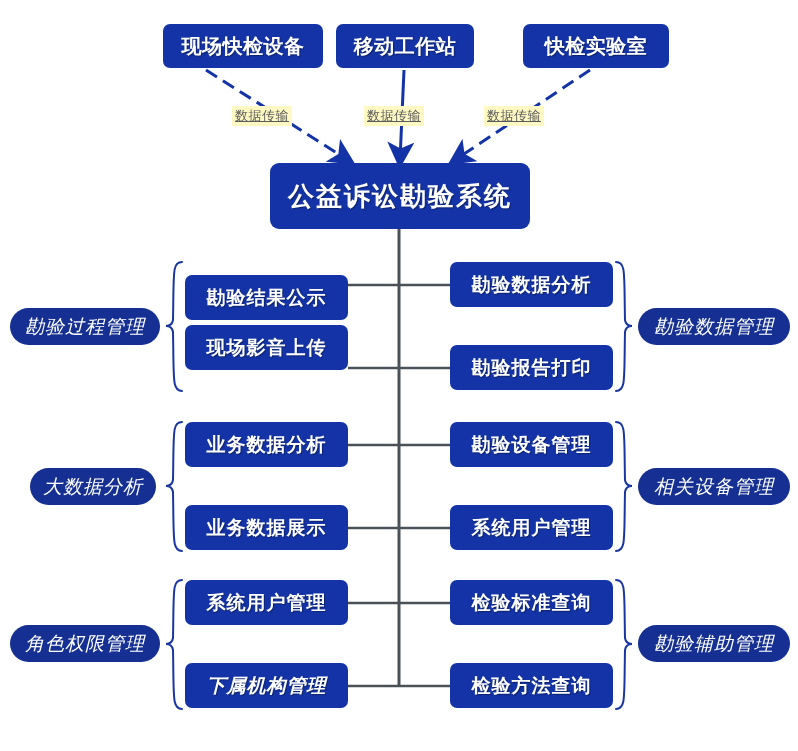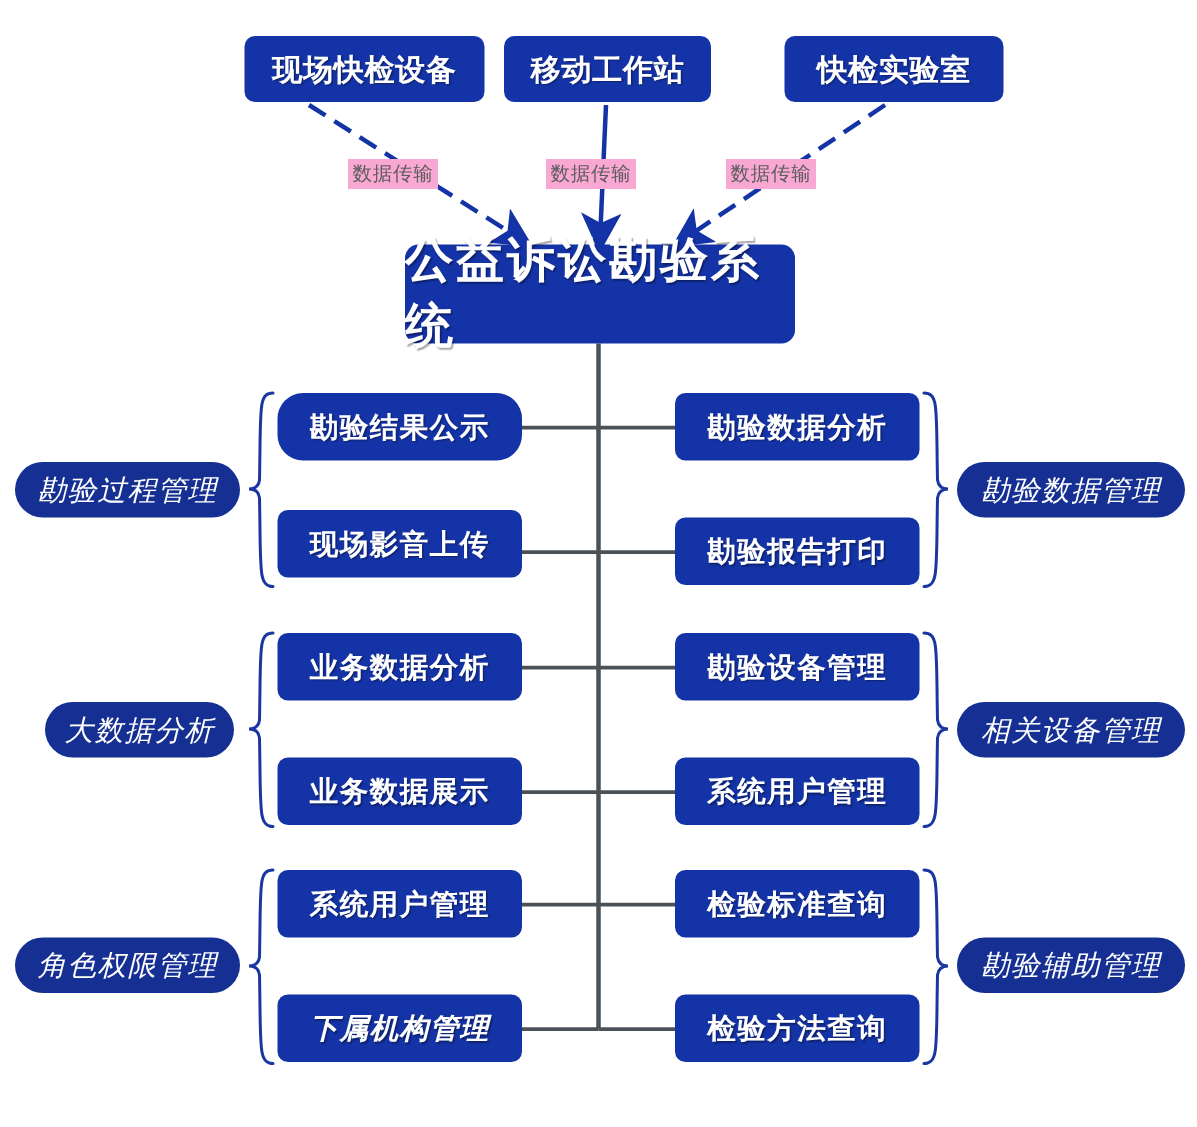--- a/index.html
+++ b/index.html
@@ -39,21 +39,21 @@
     letter-spacing: 0.5px;
     text-shadow: 1px 1px 1px rgba(0,0,0,0.35);
     box-sizing: border-box;
     z-index: 3;
   }
   .node.source {
     font-size: 20px;
     height: 44px;
   }
   .node.hub {
-    font-size: 32px;
+    font-size: 26px;
     border-radius: 9px;
     letter-spacing: 2px;
   }
   .node.leaf {
     font-size: 19px;
     height: 45px;
     width: 163px;
     letter-spacing: 1px;
   }
 
@@ -72,25 +72,26 @@
     box-sizing: border-box;
     z-index: 3;
     font-style: italic;
   }
 
   
   .wire-label {
     position: absolute;
     font-size: 13px;
     color: #5c5c5c;
-    background: #f9a8d4;
+    background: #fef9c3;
     padding: 1px 3px;
     white-space: nowrap;
     letter-spacing: 0.5px;
     z-index: 4;
+    text-decoration: underline;
   }
 </style>
 </head>
 <body>
 
 <div id="canvas">
 
   <svg id="wires" viewBox="0 0 798 751" xmlns="http://www.w3.org/2000/svg">
     <defs>
       <marker id="arrowblue" markerWidth="9" markerHeight="9" refX="6" refY="4.5" orient="auto" markerUnits="strokeWidth">
@@ -143,22 +144,22 @@
 
   <div class="node hub" style="left:270px; top:163px; width:260px; height:66px;">公益诉讼勘验系统</div>
 
   <div class="pill" style="left:10px; top:308px; width:150px;">勘验过程管理</div>
   <div class="pill" style="left:638px; top:308px; width:152px;">勘验数据管理</div>
   <div class="pill" style="left:30px; top:468px; width:126px;">大数据分析</div>
   <div class="pill" style="left:638px; top:468px; width:152px;">相关设备管理</div>
   <div class="pill" style="left:10px; top:625px; width:150px;">角色权限管理</div>
   <div class="pill" style="left:638px; top:625px; width:152px;">勘验辅助管理</div>
 
-  <div class="node leaf" style="left:185px; top:262px;border-radius:17px;">勘验结果公示</div>
-  <div class="node leaf" style="left:185px; top:340px;">现场影音上传</div>
+  <div class="node leaf" style="left:185px; top:275px;">勘验结果公示</div>
+  <div class="node leaf" style="left:185px; top:325px;">现场影音上传</div>
   <div class="node leaf" style="left:185px; top:422px;">业务数据分析</div>
   <div class="node leaf" style="left:185px; top:505px;">业务数据展示</div>
   <div class="node leaf" style="left:185px; top:580px;">系统用户管理</div>
   <div class="node leaf" style="left:185px; top:663px;font-style:italic;">下属机构管理</div>
 
   <div class="node leaf" style="left:450px; top:345px;">勘验报告打印</div>
   <div class="node leaf" style="left:450px; top:262px;">勘验数据分析</div>
   <div class="node leaf" style="left:450px; top:422px;">勘验设备管理</div>
   <div class="node leaf" style="left:450px; top:505px;">系统用户管理</div>
   <div class="node leaf" style="left:450px; top:580px;">检验标准查询</div>

